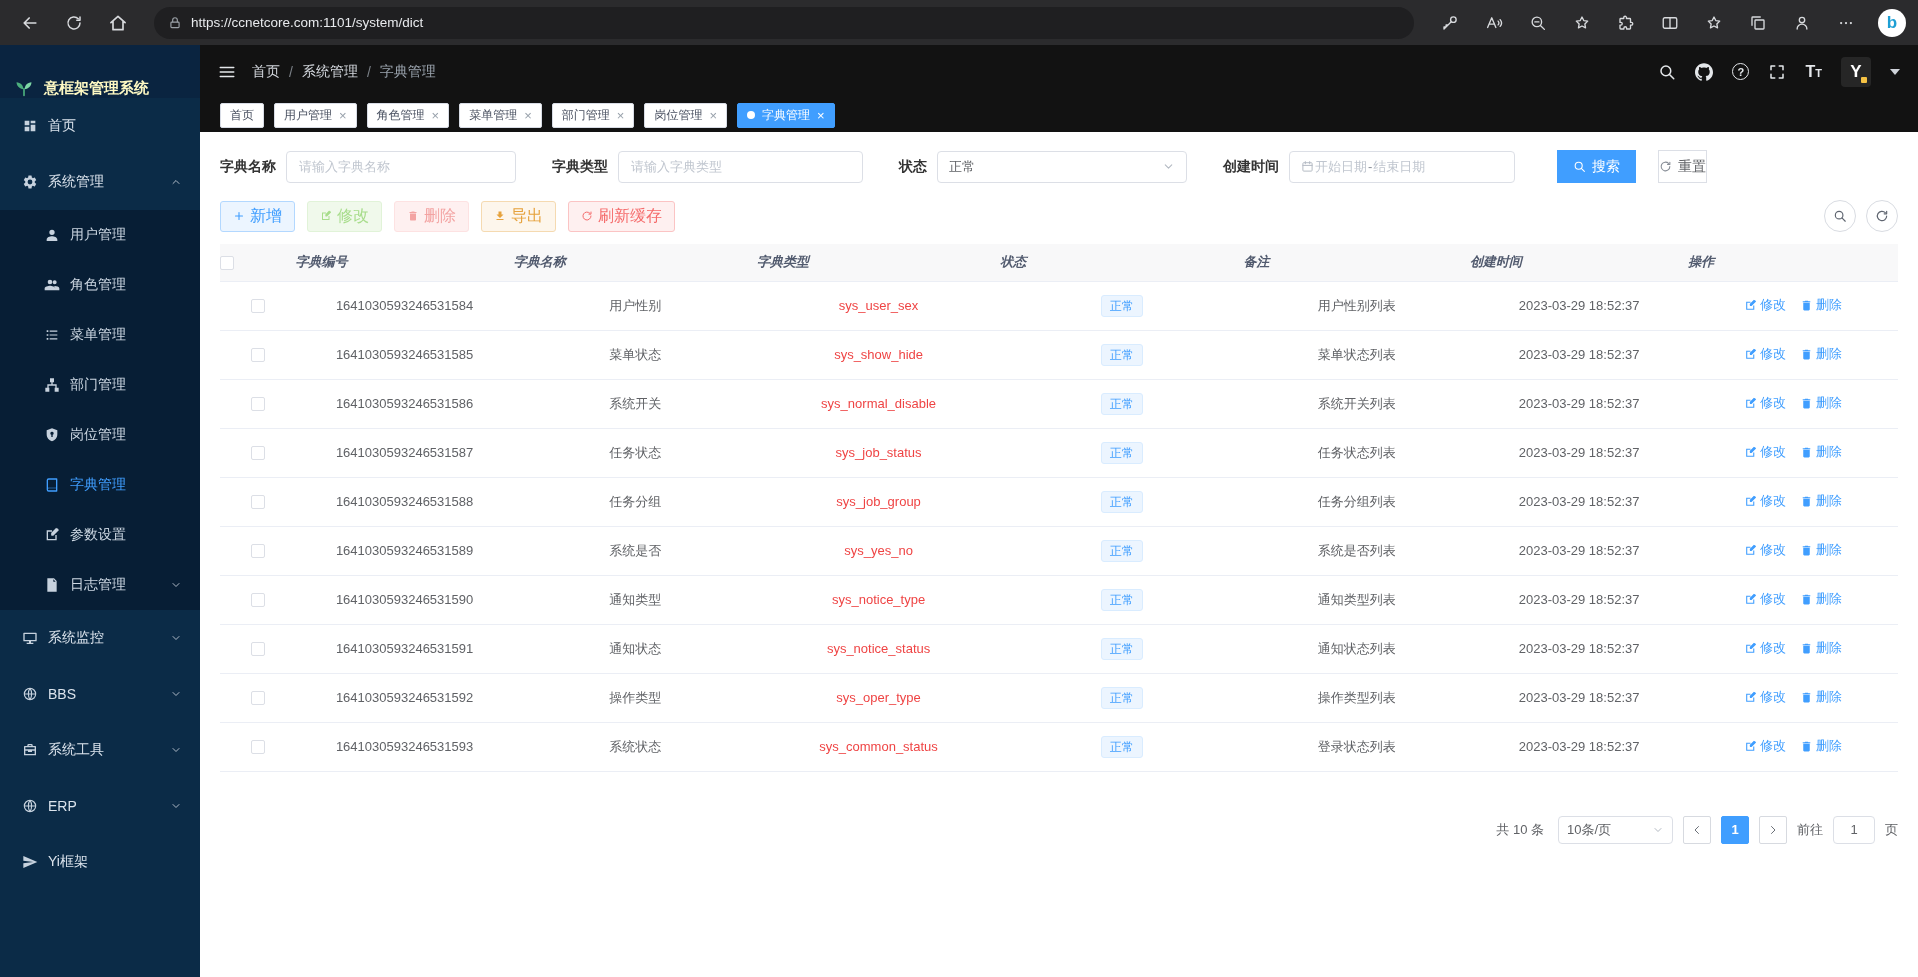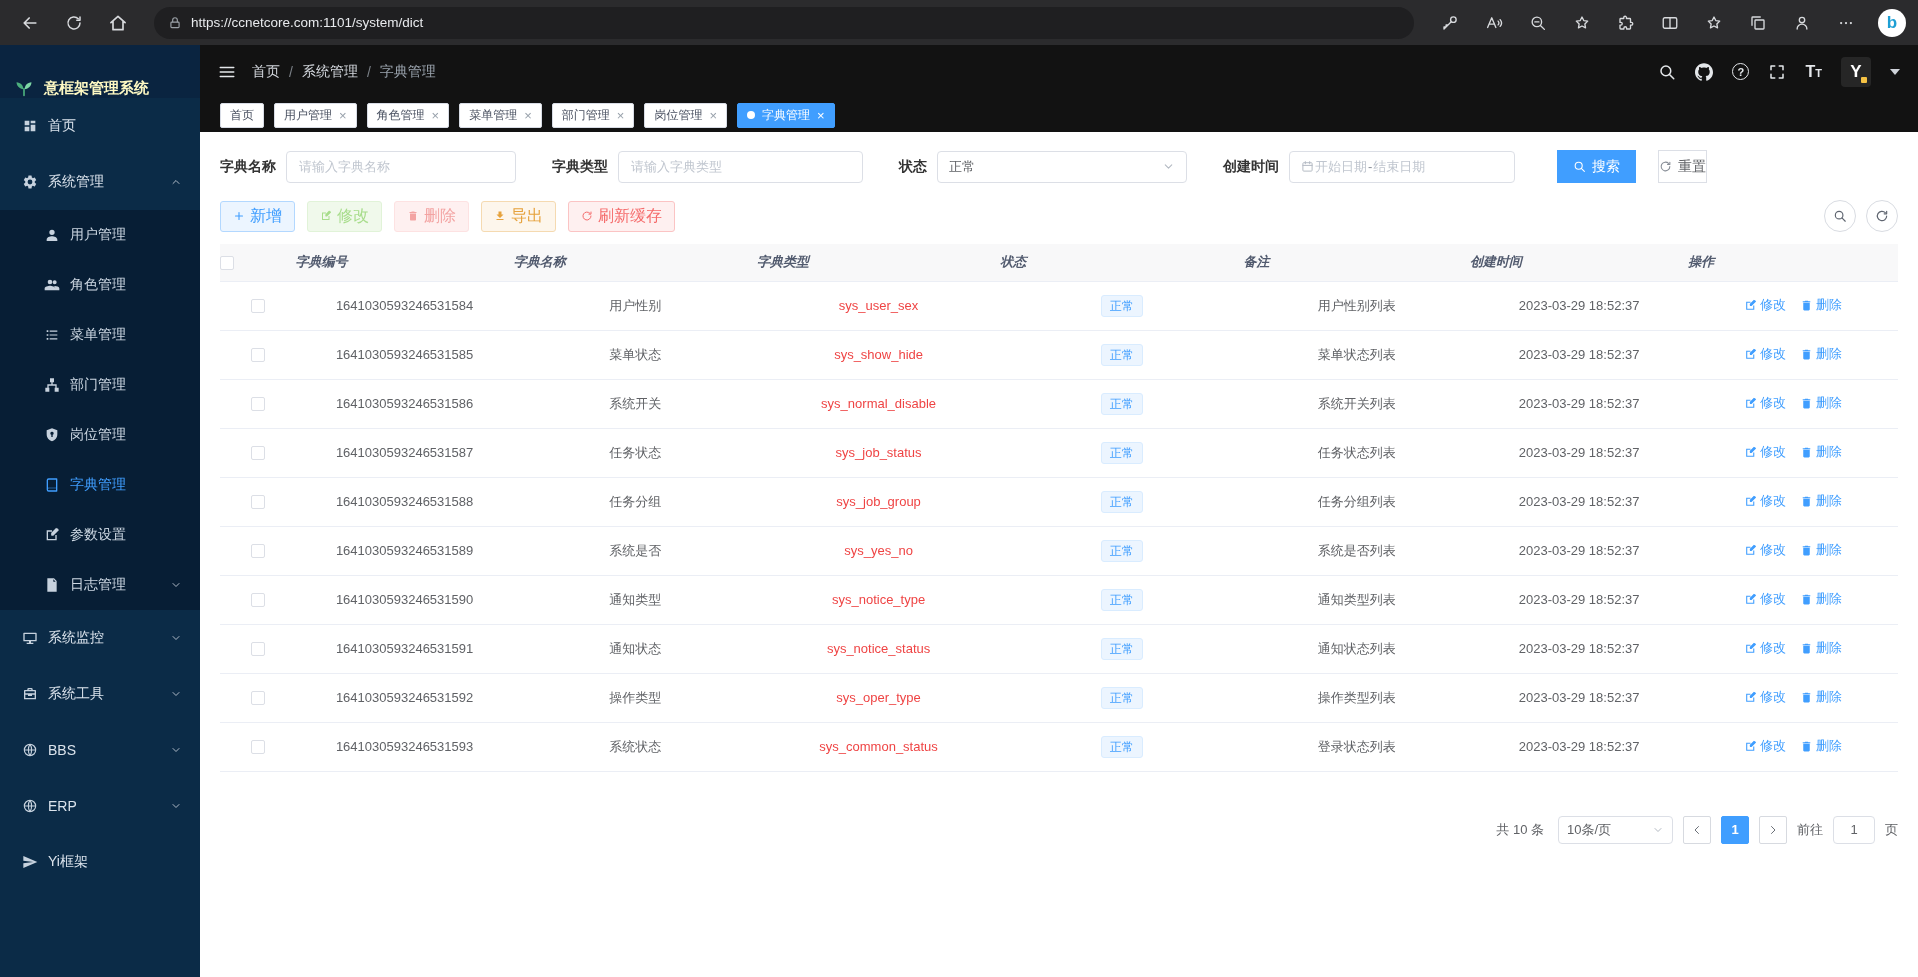--- a/index.html
+++ b/index.html
@@ -443,37 +443,37 @@
             <span class="mi-label">系统监控</span>
             <span class="arrow">
               <svg class="ic i12">
                 <use href="#i-chevdown" xlink:href="#i-chevdown"></use>
               </svg>
             </span>
           </div>
           <div class="menu-item">
             <span class="mi-icon">
               <svg class="ic i16">
-                <use href="#i-toolbox" xlink:href="#i-toolbox"></use>
-              </svg>
-            </span>
-            <span class="mi-label">系统工具</span>
+                <use href="#i-globe" xlink:href="#i-globe"></use>
+              </svg>
+            </span>
+            <span class="mi-label">BBS</span>
             <span class="arrow">
               <svg class="ic i12">
                 <use href="#i-chevdown" xlink:href="#i-chevdown"></use>
               </svg>
             </span>
           </div>
           <div class="menu-item">
             <span class="mi-icon">
               <svg class="ic i16">
-                <use href="#i-globe" xlink:href="#i-globe"></use>
-              </svg>
-            </span>
-            <span class="mi-label">BBS</span>
+                <use href="#i-toolbox" xlink:href="#i-toolbox"></use>
+              </svg>
+            </span>
+            <span class="mi-label">系统工具</span>
             <span class="arrow">
               <svg class="ic i12">
                 <use href="#i-chevdown" xlink:href="#i-chevdown"></use>
               </svg>
             </span>
           </div>
           <div class="menu-item">
             <span class="mi-icon">
               <svg class="ic i16">
                 <use href="#i-globe" xlink:href="#i-globe"></use>

